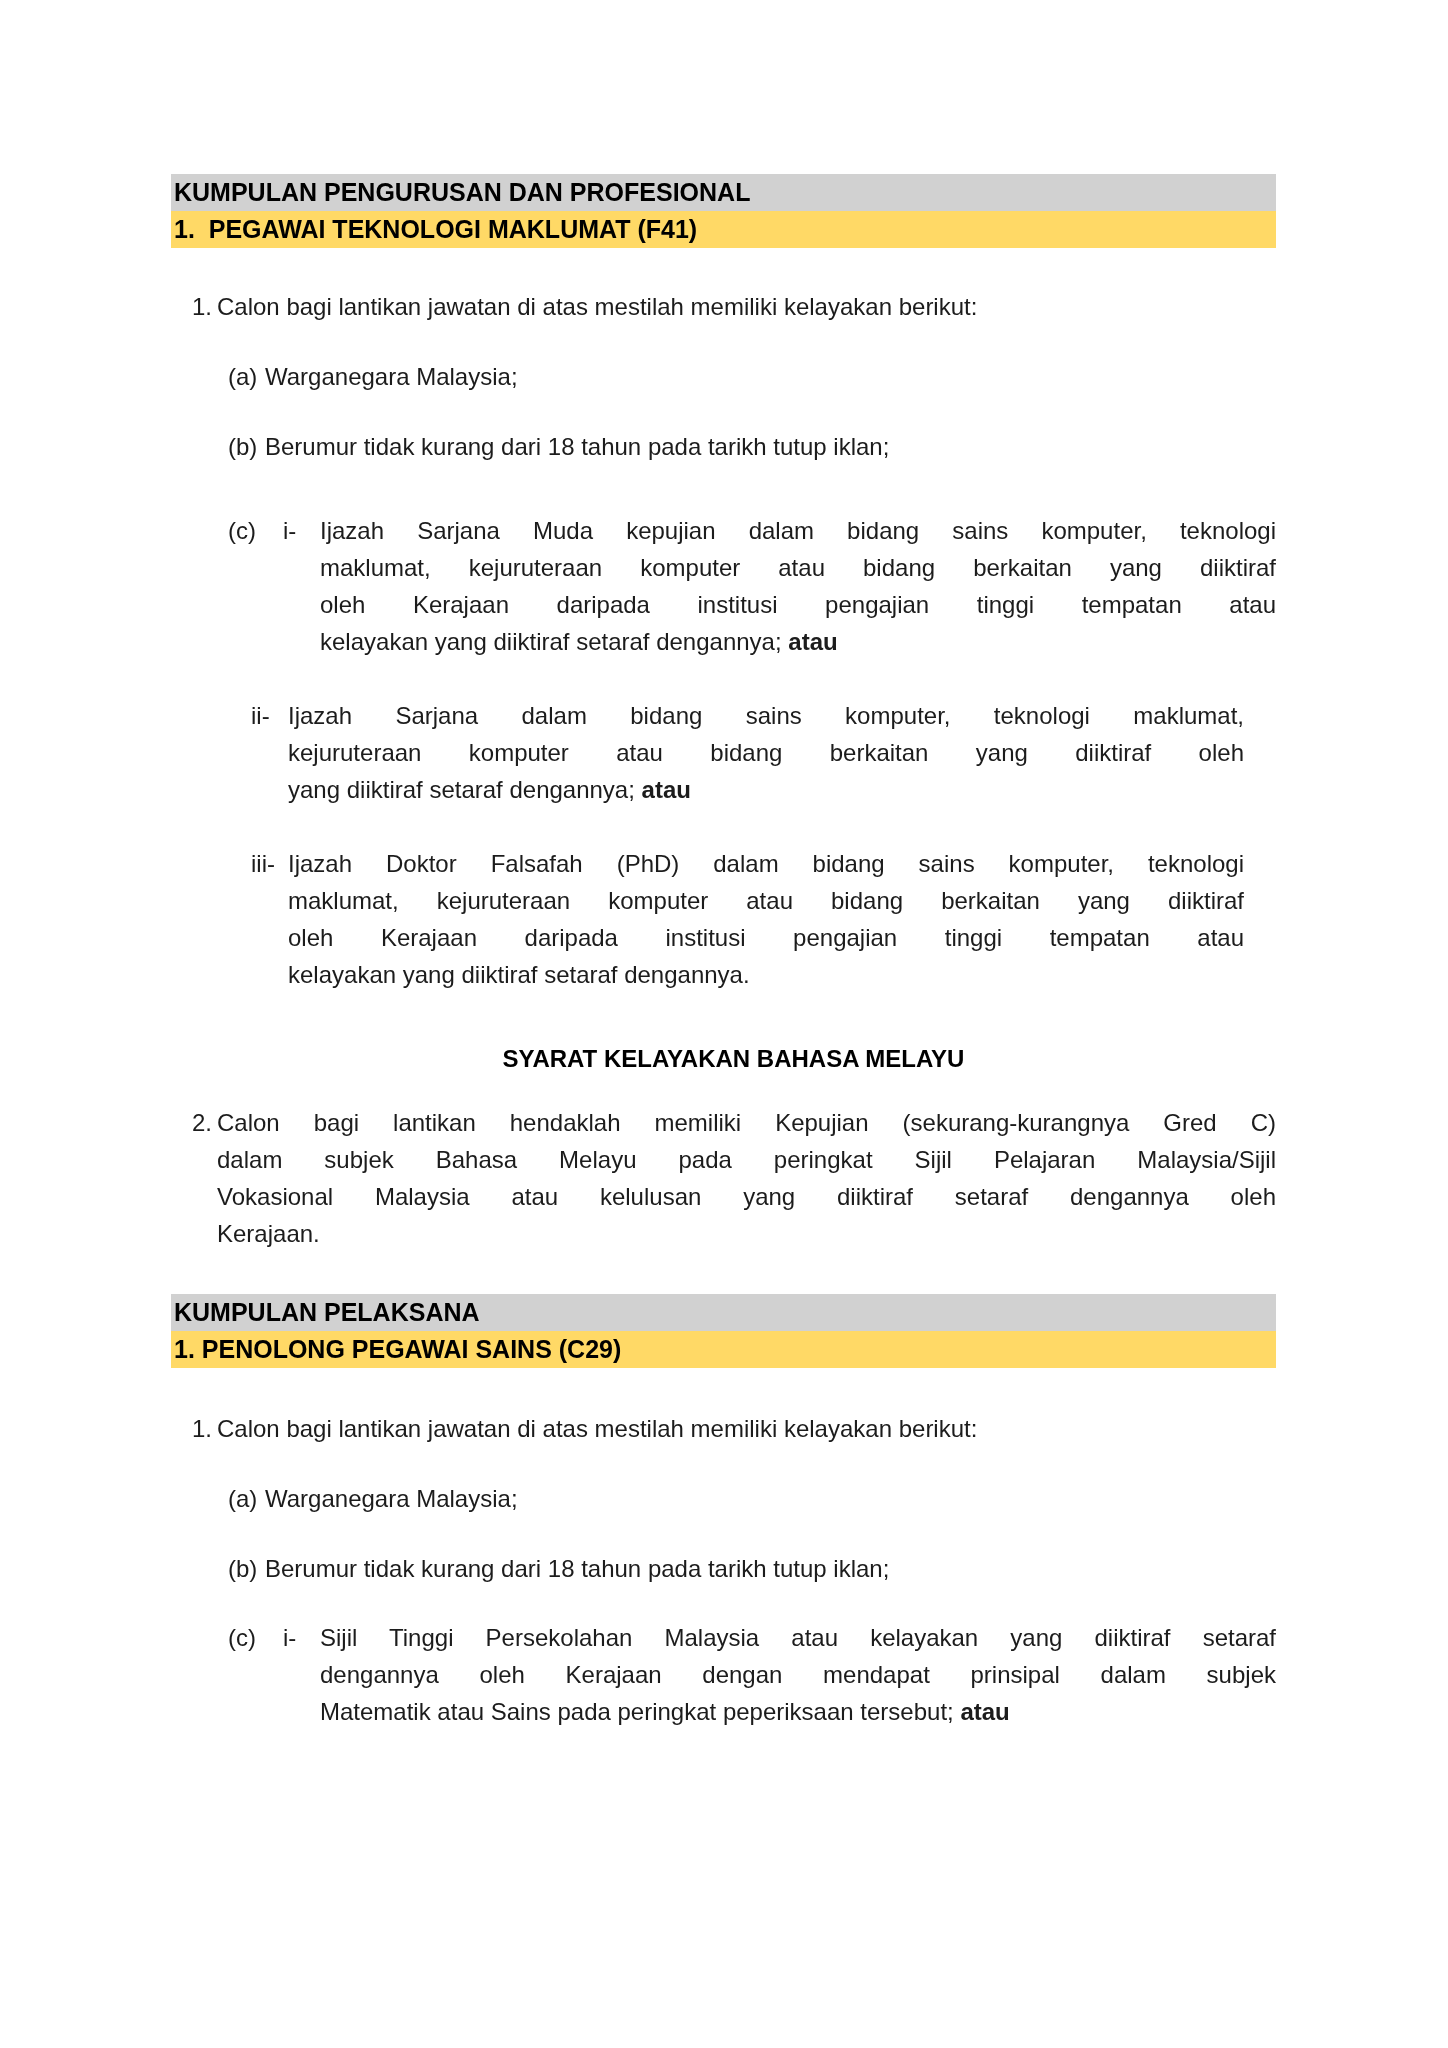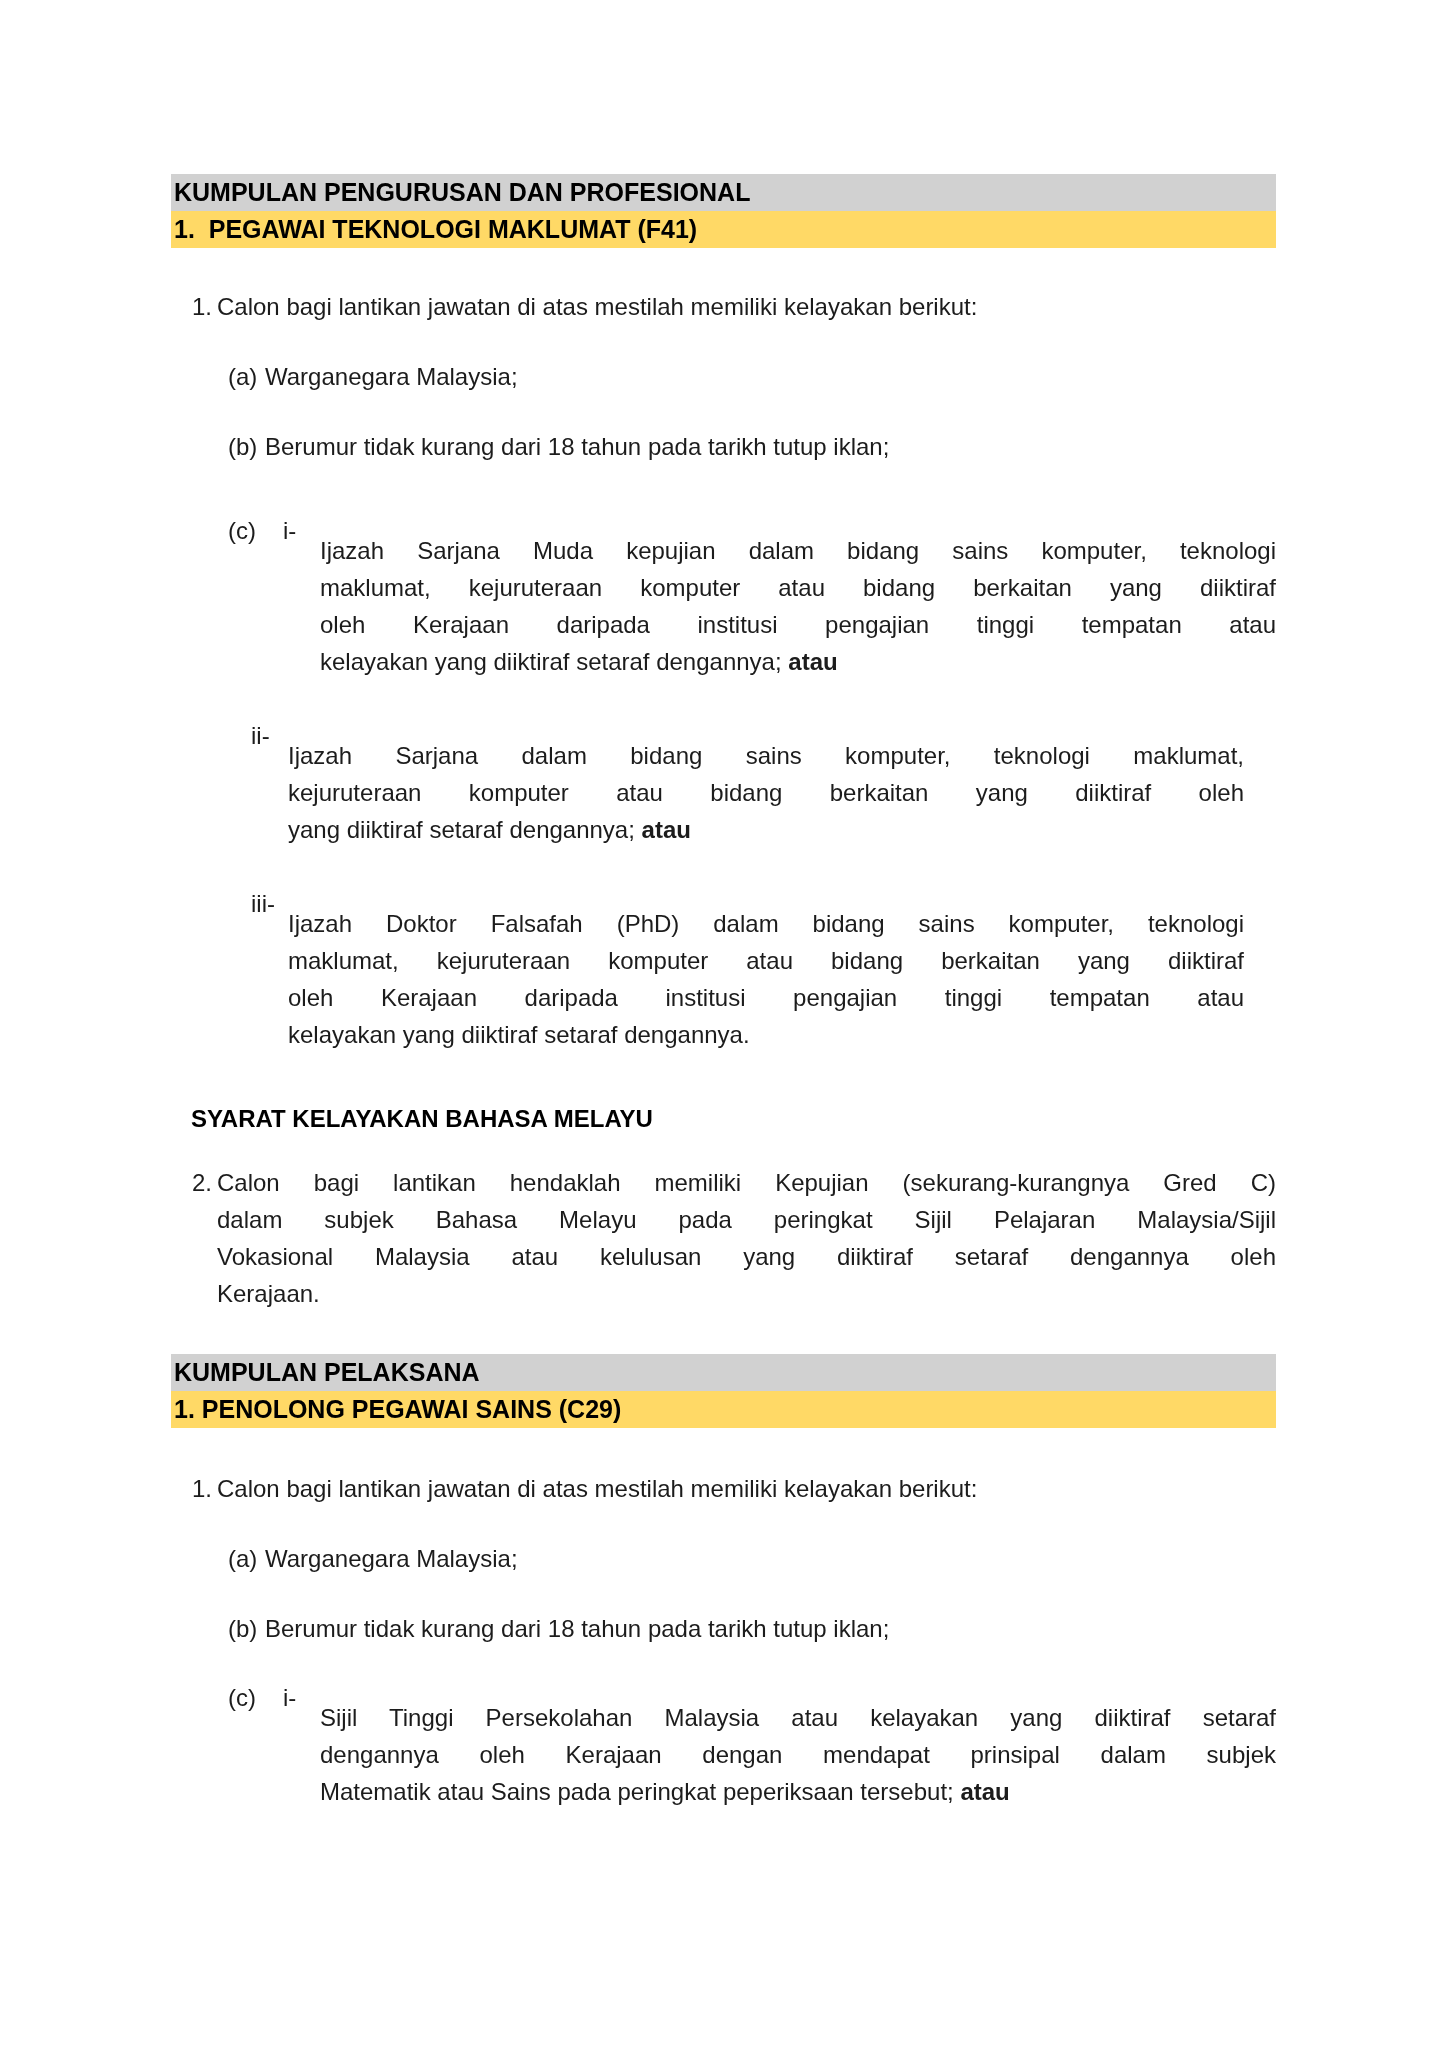--- a/index.html
+++ b/index.html
@@ -15,25 +15,25 @@
   }
   .bar.gray   { background: var(--bar-gray,  #d1d1d1); }
   .bar.yellow { background: var(--bar-yellow,#ffd966); }
   .row { display:flex; align-items:flex-start; font-size:24px; line-height:37px; }
   .n1  { flex:none; margin-left:21px;  width:25px; }
   .t1  { flex:none; width:1059px; }
   .l2m { flex:none; margin-left:57px;  width:37px; }
   .l2t { flex:1; }
   .l3m-first { flex:none; margin-left:18px;  width:37px; }
   .l3m       { flex:none; margin-left:80px; width:37px; }
-  .l3t { flex:none; width:956px;margin-top:20px; }
+  .l3t { flex:none; width:956px; }
   .jline { text-align:justify; text-align-last:justify; text-justify:inter-word; }
   .lastline { text-align:left; }
   b { font-weight:bold; }
-  .heading { margin-left:20px; font-weight:bold; font-size:24px; line-height:37px; color:#000; }
+  .heading { margin-left:20px; font-weight:bold; font-size:24px; line-height:37px; color:#000;text-align:center; }
   .g27{margin-top:27px}.g32{margin-top:32px}.g33{margin-top:33px}.g37{margin-top:37px}
   .g40{margin-top:40px}.g42{margin-top:42px}.g47{margin-top:47px}
 </style>
 </head>
 <body>
 
 <div class="page">
   <div class="content">
 
     <div class="bar gray">KUMPULAN PENGURUSAN DAN PROFESIONAL</div>

